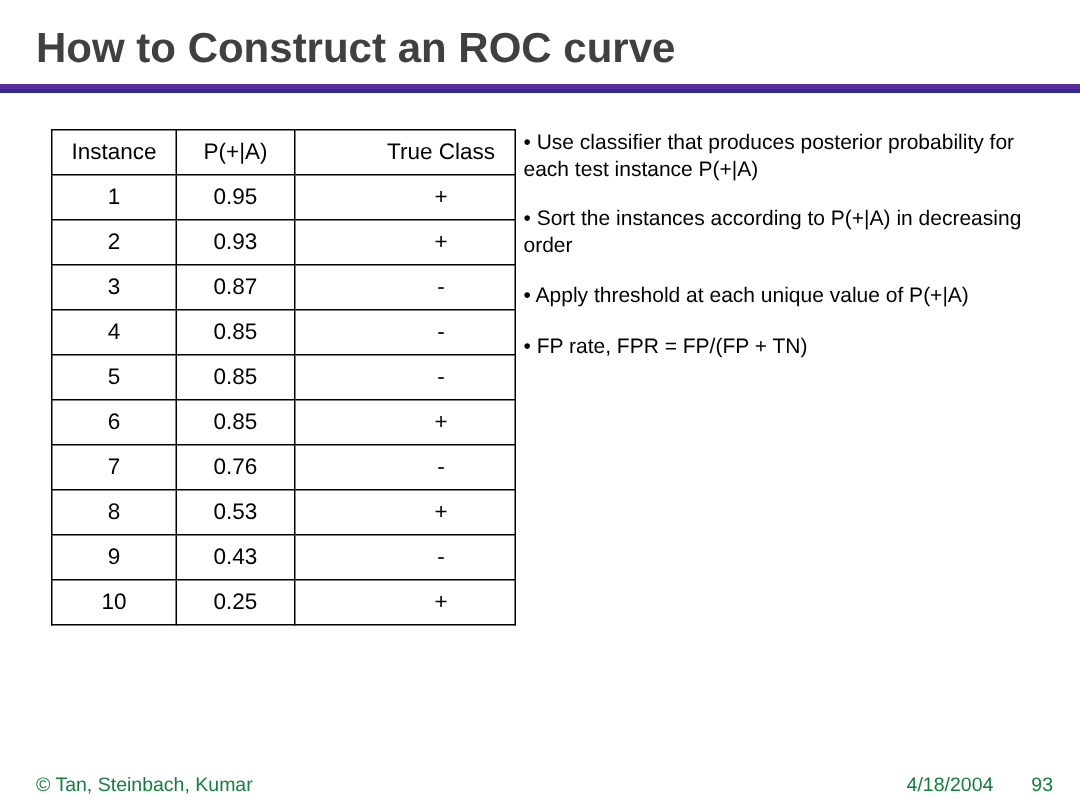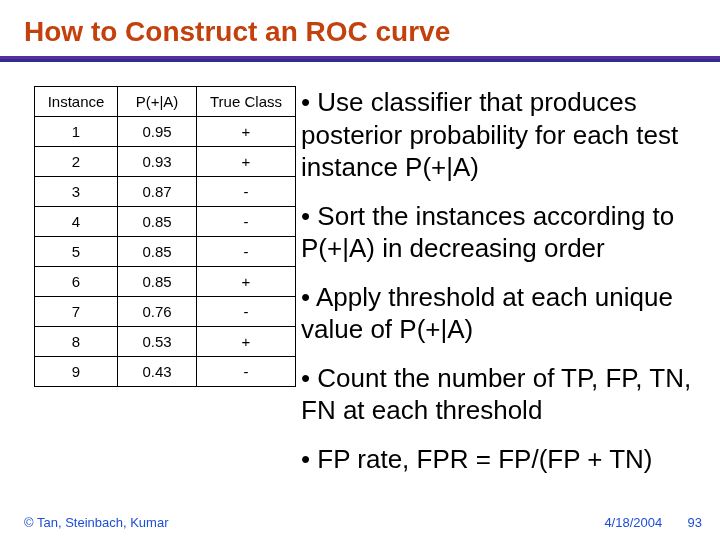--- a/index.html
+++ b/index.html
@@ -9,21 +9,21 @@
     height: 540px;
     background: #fff;
     font-family: Arial, Helvetica, sans-serif;
     position: relative;
     overflow: hidden;
   }
   .title {
     font-size: 28px;
     font-weight: bold;
     padding: 16px 0 8px 24px;
-    color: #c2410c;
+    color: #404040;
   }
   .rule {
     height: 6px;
     background: linear-gradient(to bottom, #5a2ca0 0%, #5a2ca0 55%, #2e2e8e 55%, #2e2e8e 100%);
     margin: 0;
   }
   .content {
     display: flex;
     padding: 24px 20px 0 34px;
     gap: 5px;
@@ -36,36 +36,36 @@
   }
   th, td {
     border: 1.5px solid #000;
     text-align: center;
     font-size: 15px;
     padding: 6px 0;
   }
   th { font-weight: normal; }
   .col0 { width: 82px; }
   .col1 { width: 78px; margin-top: 48px; }
-  .col2 { width: 98px; }
+  .col2 { width: 98px; padding-left: 48px; }
   .bullets {
     flex: 1;
-    font-size: 26px;
+    font-size: 14px;
     line-height: 1.25;
   }
   .bullets p { margin: 0 0 16px 0; }
   .footer {
     position: absolute;
     left: 0; right: 0; bottom: 10px;
     display: flex;
     justify-content: space-between;
     align-items: flex-end;
     font-size: 13px;
     padding: 0 18px 0 24px;
-    color: #1d4ed8;
+    color: #15803d;
   }
   .footer .mid { position:absolute; left:50%; transform:translateX(-50%); }
 </style>
 </head>
 <body>
 
 <div class="title">How to Construct an ROC curve</div>
 <div class="rule"></div>
 
 <div class="content">
@@ -117,28 +117,32 @@
           <tr>
             <td class="col0">8</td>
             <td class="col1">0.53</td>
             <td class="col2">+</td>
           </tr>
           <tr>
             <td class="col0">9</td>
             <td class="col1">0.43</td>
             <td class="col2">-</td>
           </tr>
+          <tr>
+            <td class="col0">10</td>
+            <td class="col1">0.25</td>
+            <td class="col2">+</td>
+          </tr>
         </tbody>
     </table>
   </div>
   <div class="bullets" id="bullets">
       <p>• Use classifier that produces posterior probability for each test instance P(+|A)</p>
       <p>• Sort the instances according to P(+|A) in decreasing order</p>
       <p>• Apply threshold at each unique value of P(+|A)</p>
-      <p>• Count the number of TP, FP, TN, FN at each threshold</p>
       <p>• FP rate, FPR = FP/(FP + TN)</p>
     </div>
 </div>
 
 <div class="footer">
   <span>© Tan, Steinbach, Kumar</span>
   <span>
     <span>4/18/2004</span>
     &nbsp;&nbsp;&nbsp;&nbsp;&nbsp;
     <span>93</span>

